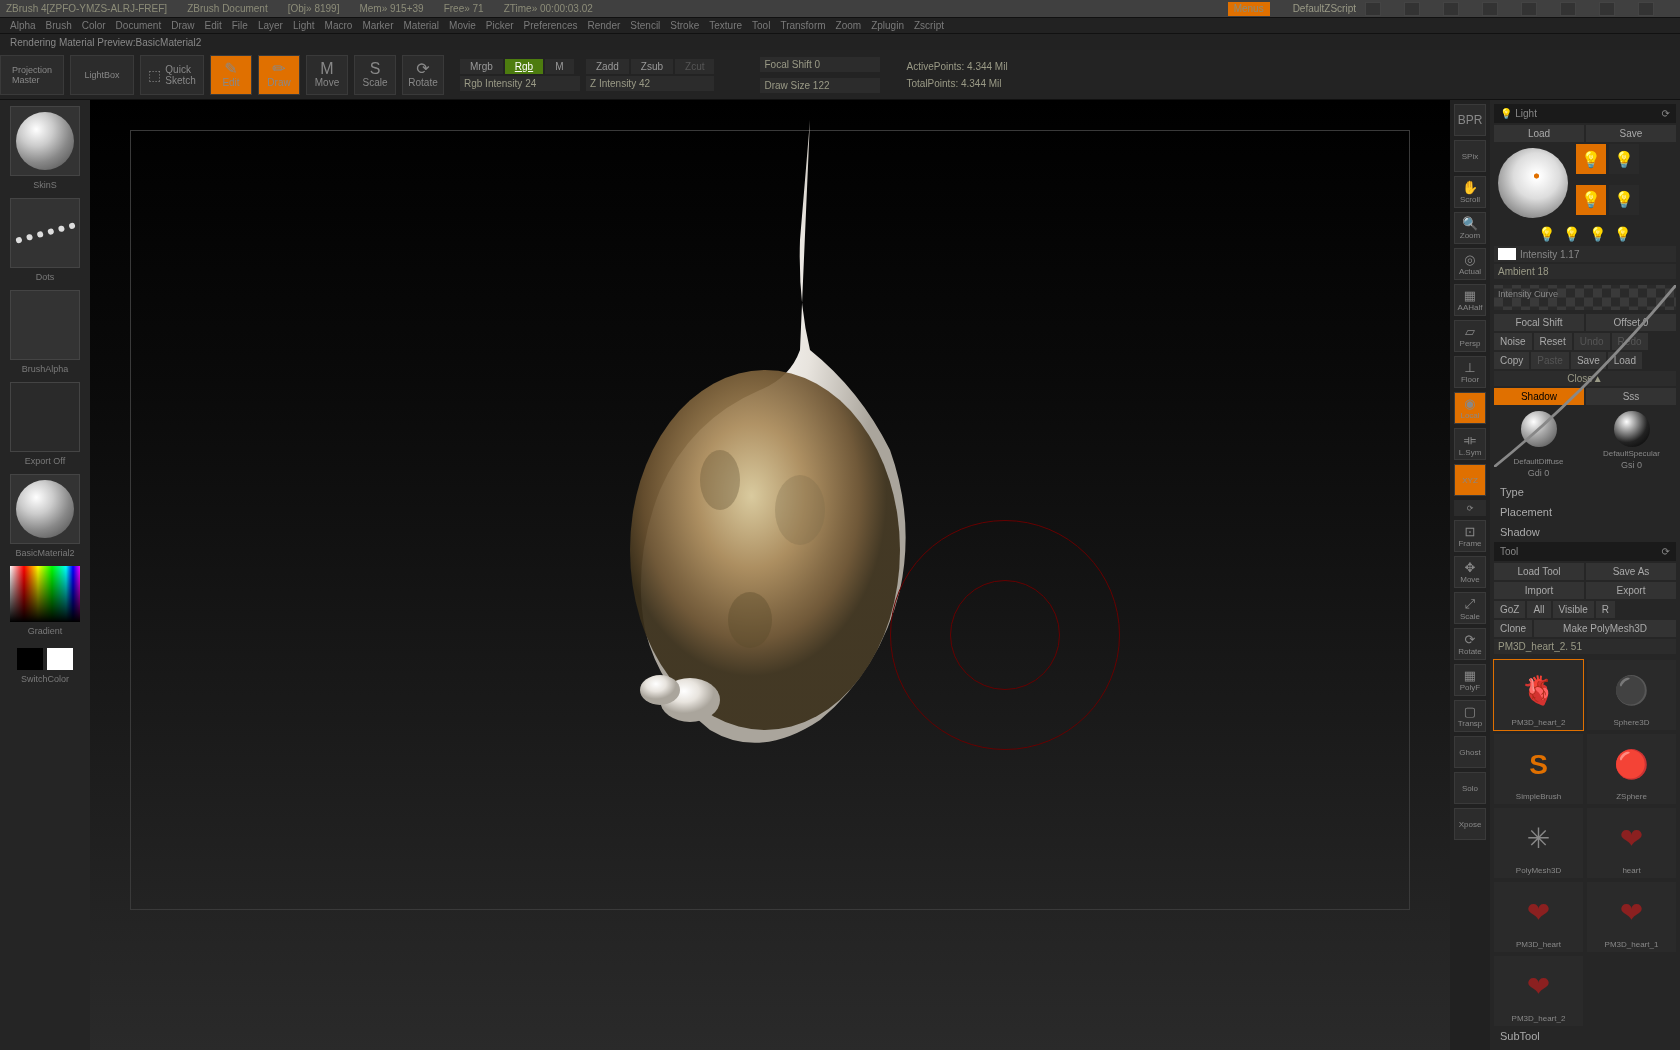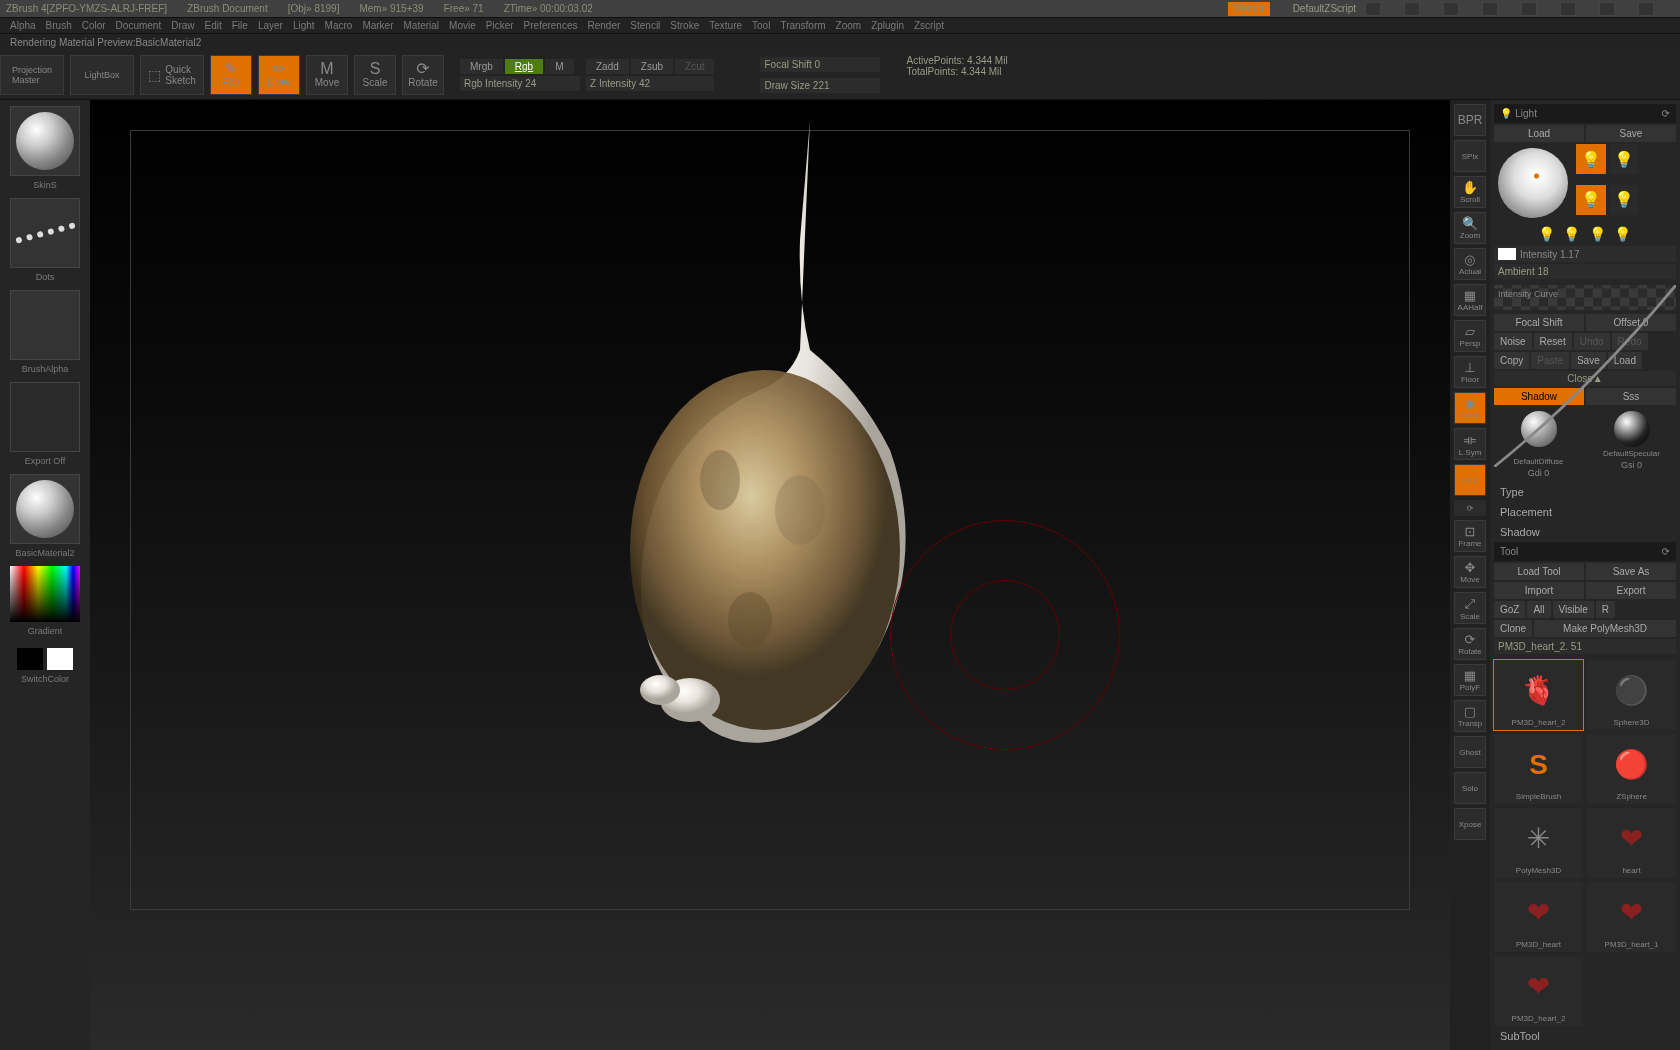--- a/index.html
+++ b/index.html
@@ -18,21 +18,21 @@
 .shelf-btn.active { background:#e07000; color:#fff; }
 .shelf-icon { font-size:16px; line-height:1; }
 .modebox { display:flex; flex-direction:column; gap:2px; height:40px; justify-content:center; }
 .moderow { display:flex; gap:2px; }
 .modebtn { background:#2c2c2c; padding:2px 10px; font-size:10px; cursor:pointer; color:#999; }
 .modebtn.active { background:#4d7c0f; color:#fff;text-decoration:underline; }
 .modebtn.dim { color:#555; }
 .slider-group { display:flex; flex-direction:column; gap:6px; height:40px; justify-content:center; }
 .slider-row { display:flex; align-items:center; gap:2px; background:#2c2c2c; padding:2px 4px; min-width:120px; }
 .slider-label { font-size:10px; color:#9a9a86; }
-.stat-group { display:flex; flex-direction:column; gap:0; height:40px; justify-content:flex-start; margin-left:20px; }
+.stat-group { display:flex; flex-direction:column; gap:6px; height:40px; justify-content:center; margin-left:20px; }
 .stat-row { font-size:10px; color:#9a9a86; }
 .workspace { display:flex; height:calc(100% - 100px); }
 .left-tray { width:90px; background:#252525; display:flex; flex-direction:column; align-items:center; padding:6px 4px; gap:4px; }
 .tray-thumb { width:70px; height:70px; background:#333; border:1px solid #444; display:flex; align-items:center; justify-content:center; }
 .tray-lbl { font-size:9px; color:#7a7a7a; margin-bottom:4px; }
 .sphere-skin { width:58px; height:58px; border-radius:50%; background:radial-gradient(circle at 35% 30%, #fff, #ccc 30%, #888 60%, #444); }
 .dots-stroke { display:flex; gap:5px; transform:rotate(-15deg); }
 .dots-stroke span { width:6px; height:6px; background:#ddd; border-radius:50%; }
 .alpha-swatch { width:62px; height:62px; background:#fff linear-gradient(45deg,#ddd 25%,transparent 25%,transparent 75%,#ddd 75%),linear-gradient(45deg,#ddd 25%,transparent 25%,transparent 75%,#ddd 75%); background-size:12px 12px; }
 .color-picker { width:70px; height:56px; background:linear-gradient(to right, #fff, #f00 20%, #ff0 40%, #0f0 60%, #0ff 80%, #00f 90%, #f0f); position:relative; }
@@ -172,21 +172,21 @@
     </div>
     <div class="slider-row">
         <span class="slider-label">Z Intensity 42</span>
       </div>
   </div>
   <div class="slider-group" style="margin-left:40px;">
     <div class="slider-row">
         <span class="slider-label">Focal Shift 0</span>
       </div>
     <div class="slider-row">
-        <span class="slider-label">Draw Size 221</span>
+        <span class="slider-label">Draw Size 122</span>
       </div>
   </div>
   <div class="stat-group">
     <div class="stat-row">ActivePoints: 4.344 Mil</div>
     <div class="stat-row">TotalPoints: 4.344 Mil</div>
   </div>
 </div>
 
 <div class="workspace">
 

